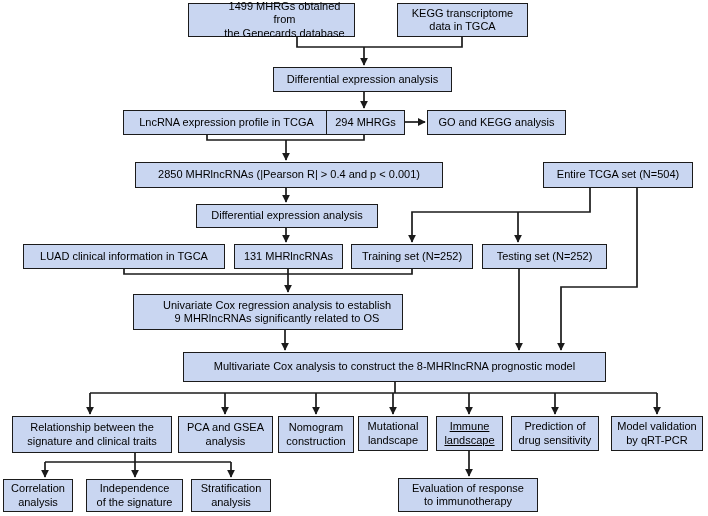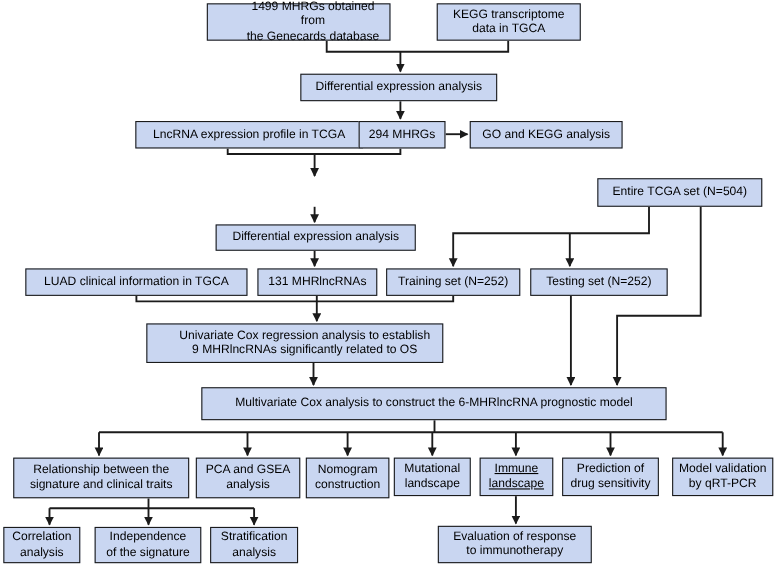--- a/index.html
+++ b/index.html
@@ -73,29 +73,30 @@
   </svg>
 
   <div class="node" style="left:188px;top:3px;width:167px;height:34px;padding-left:28px;">1499 MHRGs obtained from
 the Genecards database</div>
   <div class="node" style="left:397px;top:3px;width:131px;height:34px;">KEGG transcriptome
 data in TGCA</div>
   <div class="node" style="left:273px;top:67px;width:179px;height:25px;">Differential expression analysis</div>
   <div class="node" style="left:103px;top:110px;width:207px;height:25px;margin-left:20px;">LncRNA expression profile in TCGA</div>
   <div class="node" style="left:326px;top:110px;width:79px;height:25px;">294 MHRGs</div>
   <div class="node" style="left:427px;top:110px;width:139px;height:25px;">GO and KEGG analysis</div>
+  <div class="node" style="left:135px;top:162px;width:308px;height:26px;">2850 MHRlncRNAs (|Pearson R| &gt; 0.4 and p &lt; 0.001)</div>
   <div class="node" style="left:543px;top:162px;width:150px;height:26px;">Entire TCGA set (N=504)</div>
   <div class="node" style="left:196px;top:204px;width:182px;height:24px;">Differential expression analysis</div>
   <div class="node" style="left:23px;top:244px;width:202px;height:25px;">LUAD clinical information in TGCA</div>
   <div class="node" style="left:234px;top:244px;width:109px;height:25px;">131 MHRlncRNAs</div>
   <div class="node" style="left:351px;top:244px;width:122px;height:25px;">Training set (N=252)</div>
   <div class="node" style="left:482px;top:244px;width:125px;height:25px;">Testing set (N=252)</div>
   <div class="node" style="left:133px;top:294px;width:270px;height:36px;padding-left:20px;">Univariate Cox regression analysis to establish
 9 MHRlncRNAs significantly related to OS</div>
-  <div class="node" style="left:183px;top:352px;width:423px;height:30px;">Multivariate Cox analysis to construct the 6-MHRlncRNA prognostic model</div>
+  <div class="node" style="left:183px;top:352px;width:423px;height:30px;">Multivariate Cox analysis to construct the 8-MHRlncRNA prognostic model</div>
   <div class="node" style="left:12px;top:416px;width:160px;height:37px;">Relationship between the
 signature and clinical traits</div>
   <div class="node" style="left:178px;top:416px;width:95px;height:37px;">PCA and GSEA
 analysis</div>
   <div class="node" style="left:278px;top:416px;width:76px;height:37px;">Nomogram
 construction</div>
   <div class="node" style="left:358px;top:416px;width:70px;height:35px;">Mutational
 landscape</div>
   <div class="node" style="left:436px;top:416px;width:67px;height:35px;text-decoration:underline;">Immune
 landscape</div>

